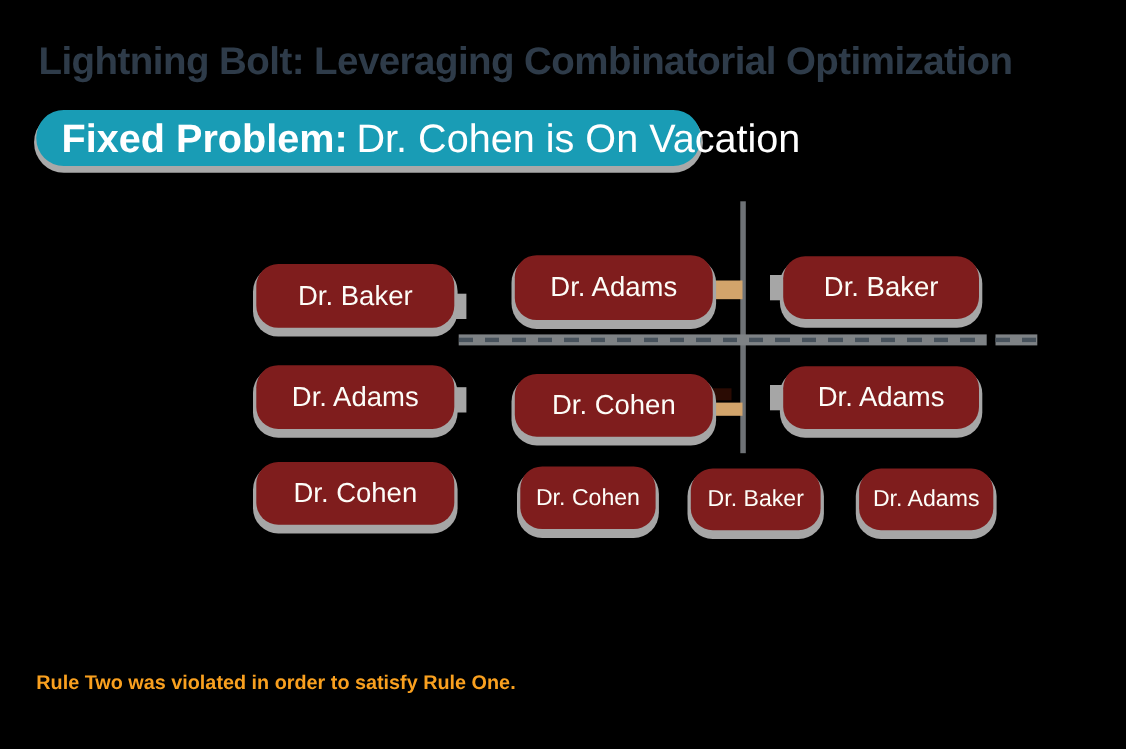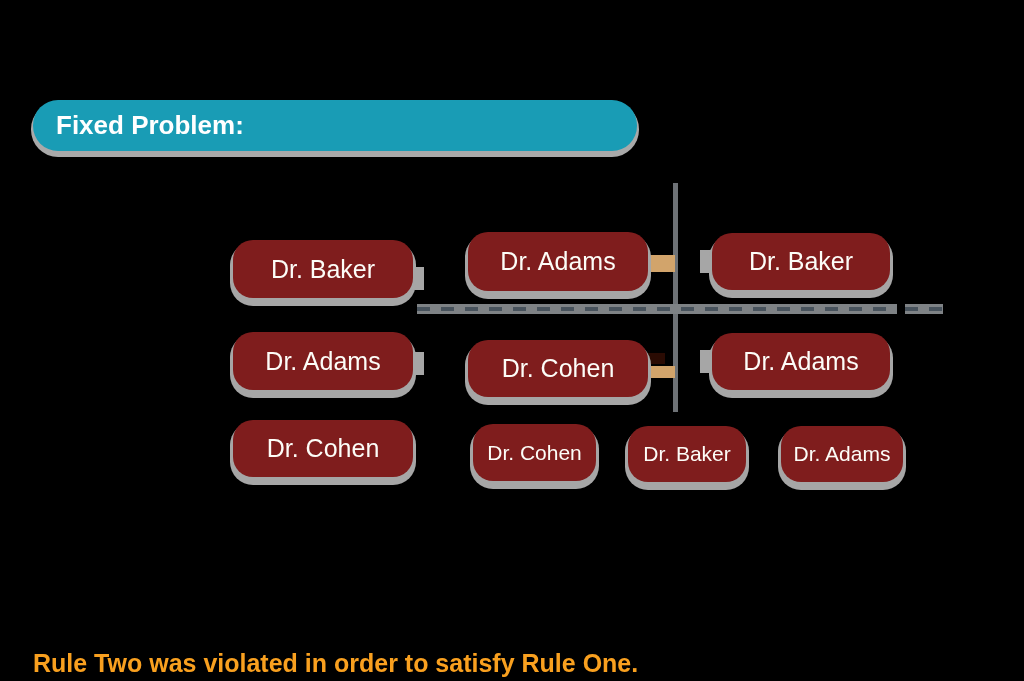--- a/index.html
+++ b/index.html
@@ -17,21 +17,21 @@
     white-space:nowrap;
   }
   #banner{
     position:absolute;left:33px;top:100px;
     width:604px;height:51px;
     background:#199cb5;
     border-radius:25px;
     box-shadow:0 4px 0 2px #a9a9a9;
     display:flex;align-items:center;
     padding-left:23px;box-sizing:border-box;
-    color:#fff;font-size:26px;
+    color:#fff;font-size:36px;
     white-space:nowrap;
   }
   #banner .b{font-weight:700;margin-right:8px;}
   .vline{
     position:absolute;left:673px;top:183px;width:5px;height:229px;
     background:#6e7276;
   }
   .hline{
     position:absolute;top:304px;height:10px;background:#7e8285;
   }
@@ -51,33 +51,34 @@
     border-radius:20px;
     box-shadow:0 5px 0 3px #a6a6a6;
     display:flex;align-items:center;justify-content:center;
     color:#fdfdf8;
     white-space:nowrap;
   }
   .box.lg{font-size:25px;}
   .box.sm{font-size:21px;}
   #footnote{
     position:absolute;left:33px;top:610px;width:960px;
-    color:#f9a01f;font-size:25px;font-weight:700;
+    color:#f9a01f;font-size:18px;font-weight:700;
     white-space:nowrap;
-    margin-top:39px;
   }
 </style>
 </head>
 <body>
 
 <div id="slide">
 
+  <div id="title">Lightning Bolt: Leveraging Combinatorial Optimization</div>
 
   <div id="banner">
     <span class="b">Fixed Problem:</span>
+    <span>Dr. Cohen is On Vacation</span>
   </div>
 
   <div class="vline"></div>
   <div class="hline hline-main">
     <div class="dash"></div>
   </div>
   <div class="hline hline-tail">
     <div class="dash"></div>
   </div>
 

